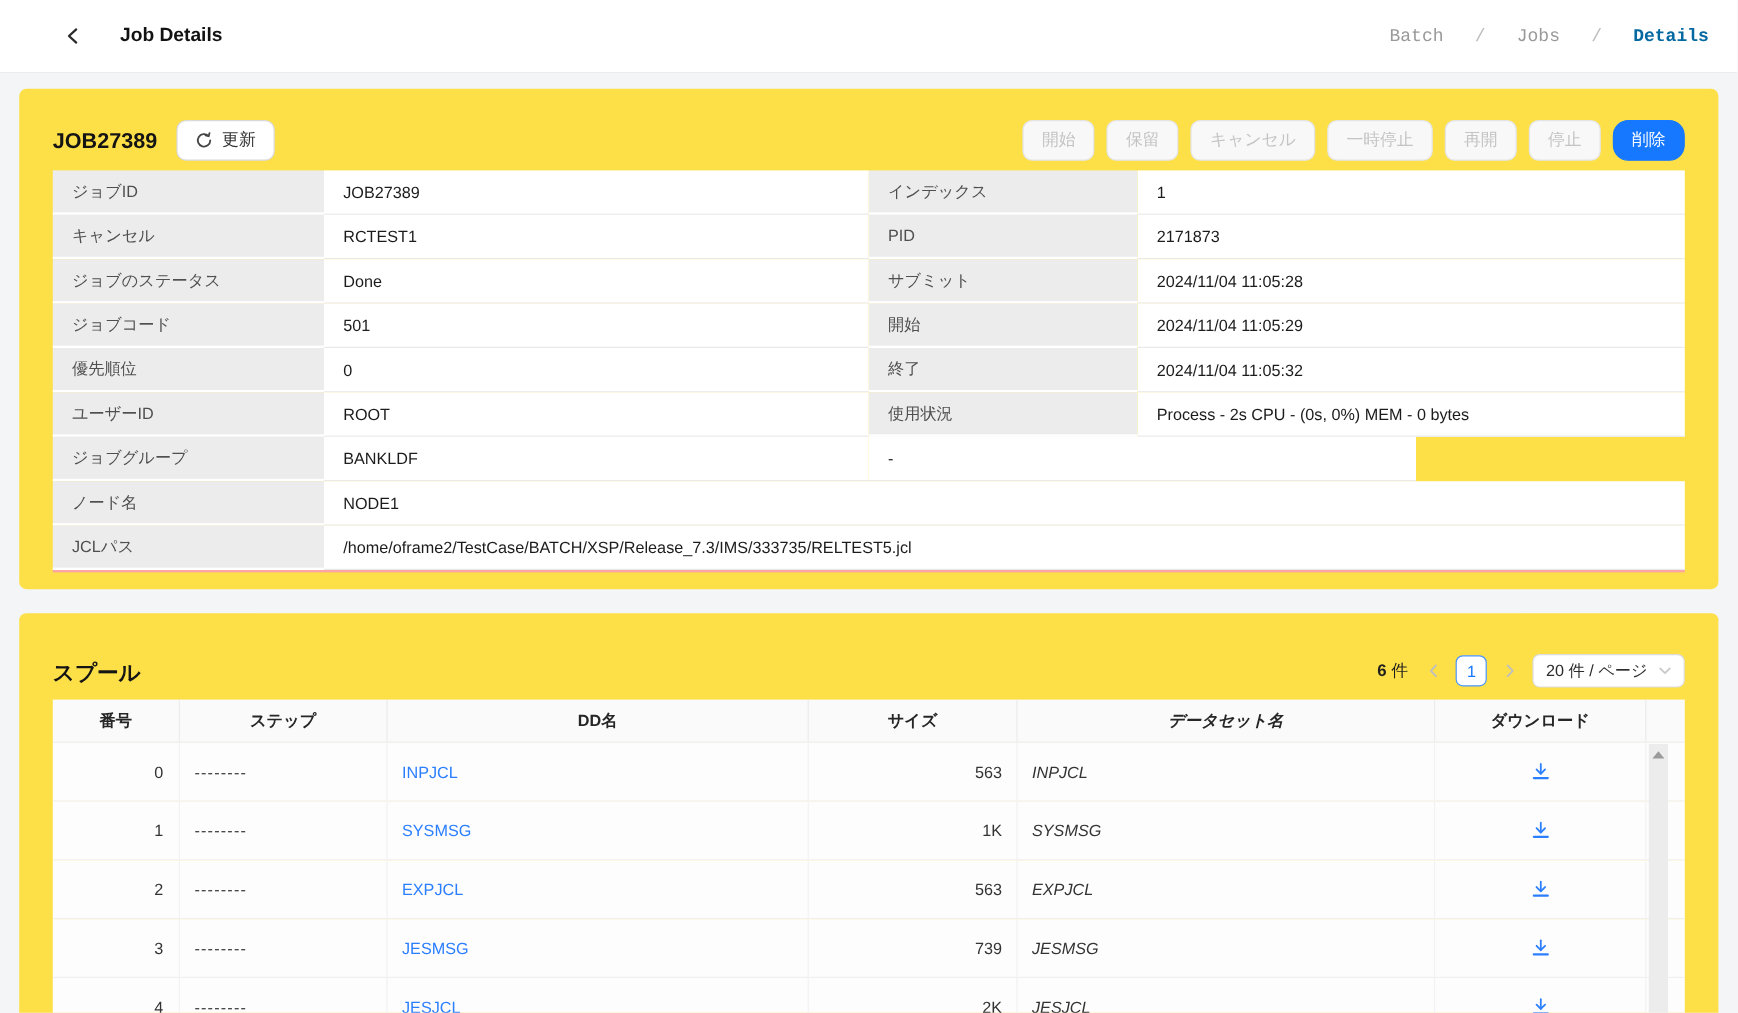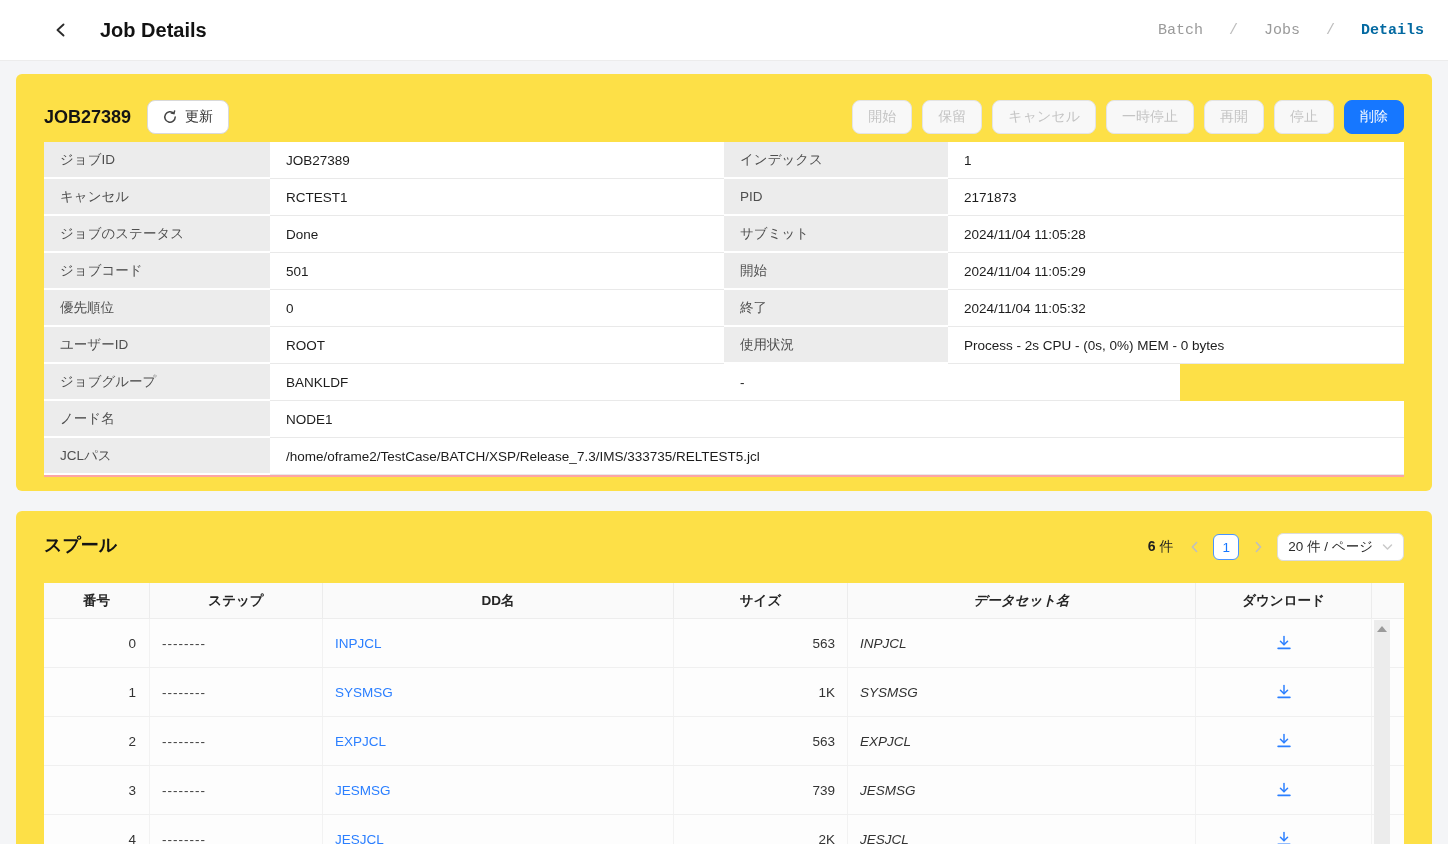--- a/index.html
+++ b/index.html
@@ -7,55 +7,55 @@
   body {
     width:1448px; height:844px; overflow:hidden;
     background:#f4f5f7;
     font-family:"Liberation Sans","DejaVu Sans",sans-serif;
     color:#262626;
   }
   
   .topbar{ height:61px; background:#fff; border-bottom:1px solid #ececec;
     display:flex; align-items:center; padding:0 24px 0 48px; }
   .back-btn{ width:26px; height:26px; display:flex; align-items:center; justify-content:center; cursor:pointer; }
-  .page-title{ font-size:20px; font-weight:700; margin:0 0 0 26px; color:#121212; }
+  .page-title{ font-size:16px; font-weight:700; margin:0 0 0 26px; color:#121212; }
   .breadcrumb{ margin-left:auto; display:flex; align-items:center; gap:26px; font-size:15px;font-family:Liberation Mono, monospace; }
   .crumb{ color:#9a9a9a; cursor:pointer; }
   .crumb-sep{ color:#bdbdbd; }
   .crumb-current{ color:#0369a1; font-weight:700; }
 
   
   .card{ background:#fde047; border-radius:6px; margin:0 16px; }
   .card-job{ margin-top:13px; padding:24px 28px 14px; }
   .card-spool{ margin-top:20px; padding:22px 28px 0; height:420px; }
 
   
   .job-head{ display:flex; align-items:center; height:38px; margin-bottom:6px; }
   .job-id{ font-size:18px; font-weight:700; color:#141414; }
   .btn{ height:34px; border-radius:8px; font-size:14px; padding:0 15px; background:#fff;
     border:1px solid #d9d9d9; cursor:pointer; font-family:inherit; color:#333;
     display:inline-flex; align-items:center; justify-content:center; gap:8px; }
   .refresh-btn{ margin-left:16px; }
   .actions{ margin-left:auto; display:flex; gap:10px; }
   .btn.disabled{ background:#f8f8f8; border-color:#e4e4e4; color:#c4c4c4; cursor:not-allowed; }
-  .btn.primary{ background:#1677ff; border-color:#1677ff; color:#fff; font-weight:400; }
+  .btn.primary{ background:#1677ff; border-color:#1677ff; color:#fff; font-weight:400;border-radius:13px; }
 
   
   .detail-table{ border-bottom:2px solid #fca5a5; }
   .d-row{ display:flex; height:37px; }
   .d-label{ background:#ececec; width:226px; padding-left:16px; display:flex; align-items:center;
     font-size:13.5px; color:#4f4f4f; border-bottom:2px solid #fff; }
   .d-label.right-col{ width:224px; }
   .d-value{ width:454px; padding-left:16px; display:flex; align-items:center;
     font-size:13.5px; color:#1c1c1c; border-bottom:1px solid #e9e9e9; background:#fff; }
   .d-value.right-col{ width:456px; }
   .d-value.wide{ flex:1; }
 
   
-  .spool-head{ display:flex; align-items:flex-start; height:40px; margin-bottom:10px; }
+  .spool-head{ display:flex; align-items:flex-end; height:40px; margin-bottom:10px; }
   .spool-title{ font-size:18px; font-weight:700; color:#141414; }
   .pager{ margin-left:auto; display:flex; align-items:center; gap:11px; }
   .pager-count{ font-size:14px; color:#1f1f1f; margin-right:2px; }
   .pager-count b{ font-weight:700; }
   .pg-arrow{ width:16px; height:26px; display:flex; align-items:center; justify-content:center; cursor:pointer; }
   .pg-current{ min-width:26px; height:26px; border:1px solid #4a94ff; border-radius:6px; background:#fff;
     color:#1677ff; font-size:13.5px; display:flex; align-items:center; justify-content:center; cursor:pointer; }
   .pg-size{ height:28px; border:1px solid #dcdcdc; border-radius:6px; background:#fff; cursor:pointer;
     display:flex; align-items:center; gap:9px; padding:0 10px; font-size:13.5px; color:#2b2b2b; }
 

